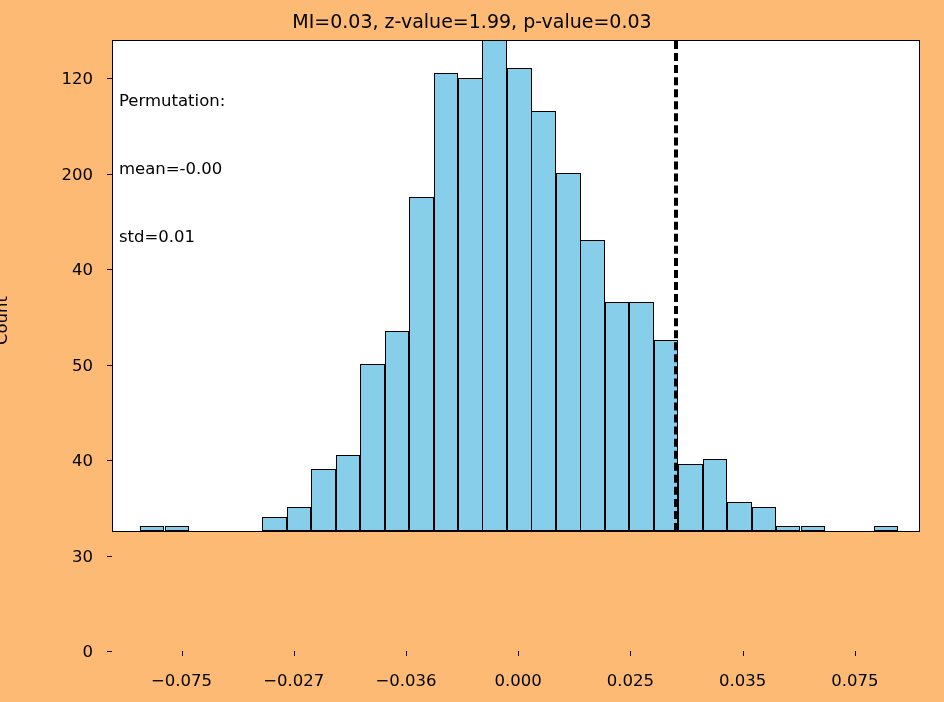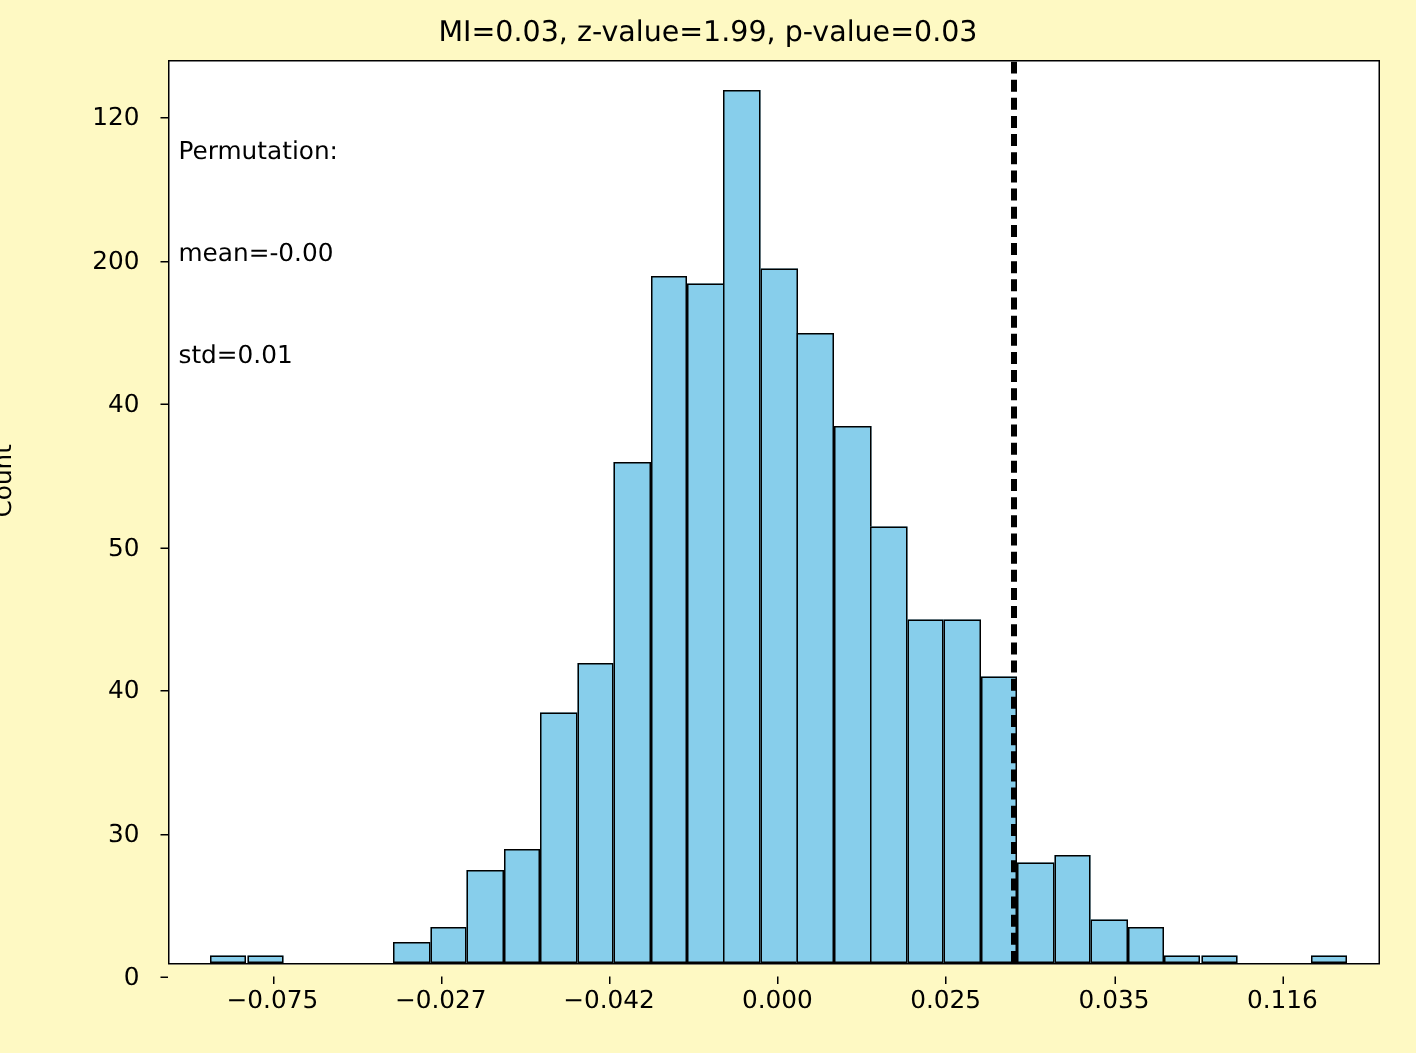--- a/index.html
+++ b/index.html
@@ -10,41 +10,41 @@
   body {
     width: 944px;
     height: 702px;
     font-family: "DejaVu Sans", sans-serif;
     overflow: hidden;
   }
   #figure {
     position: relative;
     width: 944px;
     height: 702px;
-    background: #fef9c3;
+    background: #fdba74;
     text-decoration: underline;
   }
   
   #chart-title {
     position: absolute;
     left: 0;
     top: 10px;
     width: 944px;
     text-align: center;
     font-size: 19px;
     color: #000000;
     letter-spacing: 0px;
   }
   
   #plot-area {
     position: absolute;
     left: 112px;
     top: 40px;
     width: 808px;
-    height: 603px;
+    height: 492px;
     border: 1.4px solid #000000;
     box-sizing: border-box;
     background: #ffffff;
     overflow: hidden;
   }
   #bars-layer {
     position: absolute;
     left: 0;
     top: 0;
     width: 100%;
@@ -130,21 +130,21 @@
     position: absolute;
     left: 0;
     top: 0;
     height: 5px;
     width: 0;
     border-left: 1.4px solid #000000;
   }
   .xtick .xtick-label {
     position: absolute;
     left: 0;
-    top: 6px;
+    top: 20px;
     transform: translateX(-50%);
     font-size: 16.5px;
     color: #000000;
     white-space: nowrap;
   }
 </style>
 </head>
 <body>
 
 <div id="figure">
@@ -225,33 +225,33 @@
       <div class="xtick" style="left: 69.5778px;">
         <span class="xtick-mark"></span>
         <span class="xtick-label">−0.075</span>
       </div>
       <div class="xtick" style="left: 181.8px;">
         <span class="xtick-mark"></span>
         <span class="xtick-label">−0.027</span>
       </div>
       <div class="xtick" style="left: 294.022px;">
         <span class="xtick-mark"></span>
-        <span class="xtick-label">−0.042</span>
+        <span class="xtick-label">−0.036</span>
       </div>
       <div class="xtick" style="left: 406.244px;">
         <span class="xtick-mark"></span>
         <span class="xtick-label">0.000</span>
       </div>
       <div class="xtick" style="left: 518.467px;">
         <span class="xtick-mark"></span>
         <span class="xtick-label">0.025</span>
       </div>
       <div class="xtick" style="left: 630.689px;">
         <span class="xtick-mark"></span>
         <span class="xtick-label">0.035</span>
       </div>
       <div class="xtick" style="left: 742.911px;">
         <span class="xtick-mark"></span>
-        <span class="xtick-label">0.116</span>
+        <span class="xtick-label">0.075</span>
       </div>
     </div>
 
 </div>
 
 </body></html>

